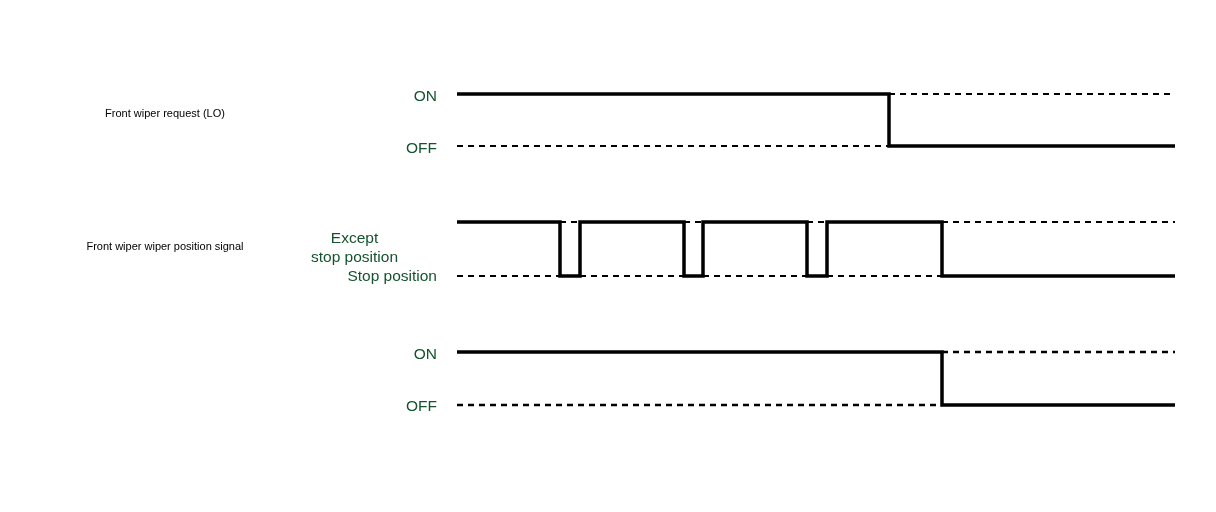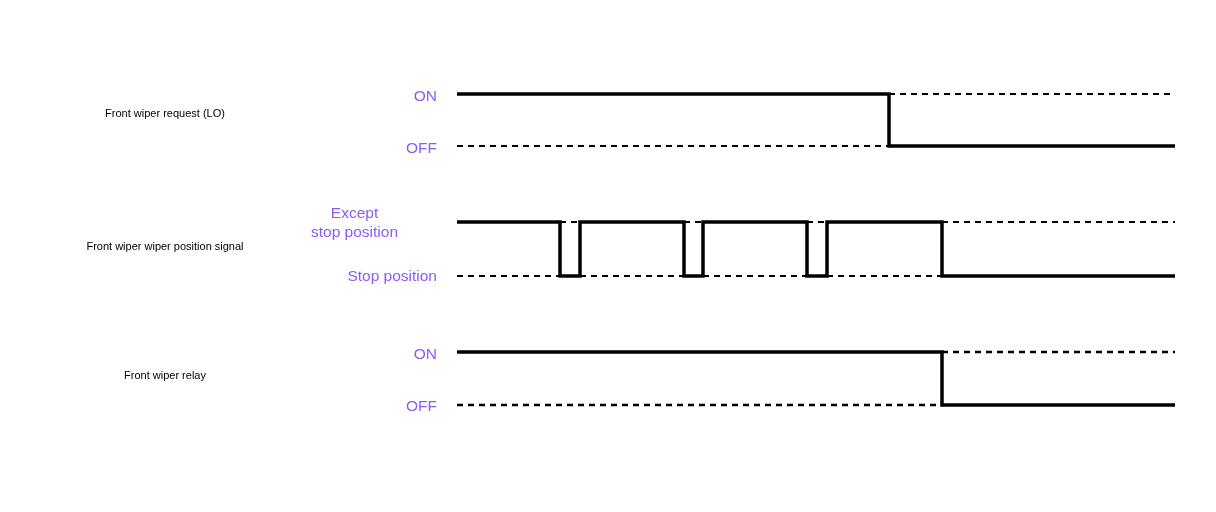--- a/index.html
+++ b/index.html
@@ -32,26 +32,27 @@
     font-size: 11px;
     line-height: 1.28;
     color: #000000;
     white-space: nowrap;
     text-align: center;
   }
   .state-label {
     position: absolute;
     font-size: 15.5px;
     line-height: 1.25;
-    color: #8b5cf6;
+    color: #14532d;
     white-space: nowrap;
     text-align: right;
   }
   .state-label.two-line {
     text-align: center;
+    margin-top: 25px;
   }
   .lbl-row1 { left: 0px;  top: 106px; width: 330px; }
   .lbl-row2 { left: 0px;  top: 239px; width: 330px; }
   .lbl-row3 { left: 0px;  top: 368px; width: 330px; }
 
   .s-on-1   { left: 252px; top: 86px;  width: 185px; }
   .s-off-1  { left: 252px; top: 138px; width: 185px; }
   .s-exc-2  { left: 272px; top: 203px; width: 165px; }
   .s-stop-2 { left: 252px; top: 266px; width: 185px; }
   .s-on-3   { left: 252px; top: 344px; width: 185px; }
@@ -91,21 +92,20 @@
       <line x1="457" y1="405" x2="942" y2="405" stroke="#000" stroke-width="2.5" stroke-dasharray="6 5"></line>
       <line x1="942" y1="352" x2="1175" y2="352" stroke="#000" stroke-width="2.5" stroke-dasharray="6 5"></line>
       <polyline points="457,352 942,352 942,405 1175,405" fill="none" stroke="#000" stroke-width="3.5" stroke-linecap="butt" stroke-linejoin="miter"></polyline>
     </g>
   </svg>
 
   <div class="row-label lbl-row1">Front wiper request (LO)</div>
 
   <div class="row-label lbl-row2">Front wiper wiper position signal</div>
 
-  <div class="row-label lbl-row3">Front wiper relay</div>
 
   <div class="state-label s-on-1">ON</div>
 
   <div class="state-label s-off-1">OFF</div>
 
   <div class="state-label two-line s-exc-2">
     <div>Except</div>
     <div>stop position</div>
   </div>
 

